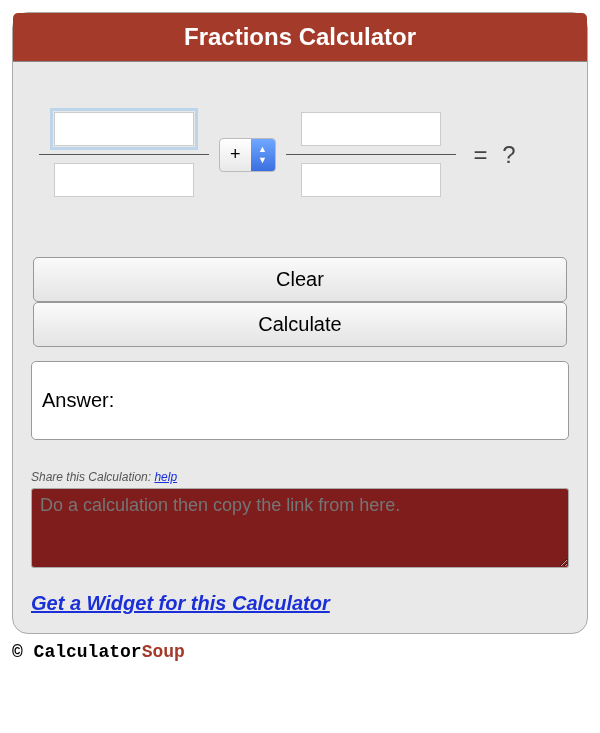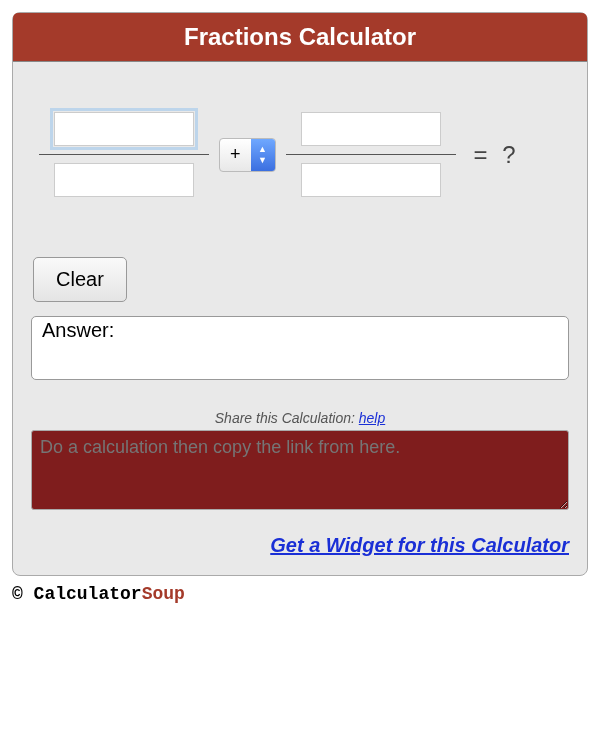--- a/index.html
+++ b/index.html
@@ -5,21 +5,21 @@
     * { box-sizing: border-box; margin: 0; padding: 0; }
     body {
       font-family: Arial, Helvetica, sans-serif;
       background: #fff;
       width: 600px;
       height: 733px;
       padding: 12px;
     }
     .calc-container {
       border: 1px solid #aaa;
-      border-radius: 8px;
+      border-radius: 16px;
       background: #e9e9e9;
       padding: 0 0 10px 0;
     }
     .header {
       background: #a43a2a;
       color: #fff;
       font-size: 24px;
       font-weight: bold;
       text-align: center;
       padding: 10px 0;
@@ -91,64 +91,64 @@
     .equals {
       font-size: 24px;
       color: #444;
       margin-left: 8px;
       letter-spacing: 4px;
     }
     .button-row {
       display: flex;
       justify-content: space-between;
       margin: 0 2px 14px 2px;
+      flex-direction: column;
     }
     .btn {
       background: linear-gradient(#fafafa, #e4e4e4);
       border: 1px solid #999;
       border-radius: 5px;
       font-size: 20px;
       padding: 10px 22px;
       cursor: pointer;
       font-family: inherit;
     }
     .answer-box {
       background: #fff;
       border: 1px solid #999;
       border-radius: 5px;
-      padding: 2px 10px;
+      padding: 27px 10px;
       min-height: 64px;
       font-size: 20px;
       margin-bottom: 30px;
     }
     .share-label {
-      text-align: center;
       font-style: italic;
       color: #555;
-      font-size: 14px;
+      font-size: 12px;
       margin-bottom: 4px;
     }
     .share-label a {
       color: #1a2fd6;
       text-decoration: underline;
     }
     .share-textarea {
       width: 100%;
       height: 80px;
       border: 1px solid #aaa;
       border-radius: 3px;
       background: #7f1d1d;
       font-size: 18px;
       color: #999;
       padding: 6px 8px;
       resize: both;
       font-family: inherit;
     }
     .widget-link {
-      text-align: right;
+      text-align: left;
       margin-top: 20px;
     }
     .widget-link a {
       color: #1a2fd6;
       font-style: italic;
       font-weight: bold;
       font-size: 20px;
       text-decoration: underline;
     }
     .footer {
@@ -189,20 +189,21 @@
         <input class="frac-input" value="" style="">
         <div class="frac-line"></div>
         <input class="frac-input" value="" style="">
       </div>
 
       <span class="equals">=  ?</span>
     </div>
 
     <div class="button-row">
       <button class="btn">Clear</button>
+      <button class="btn">Calculate</button>
     </div>
 
     <div class="answer-box">
       <span>Answer:</span>
     </div>
 
     <div class="share-label">
       <span>Share this Calculation: </span><a href="#">help</a>
     </div>
     <textarea class="share-textarea" placeholder="Do a calculation then copy the link from here." style=""></textarea>

